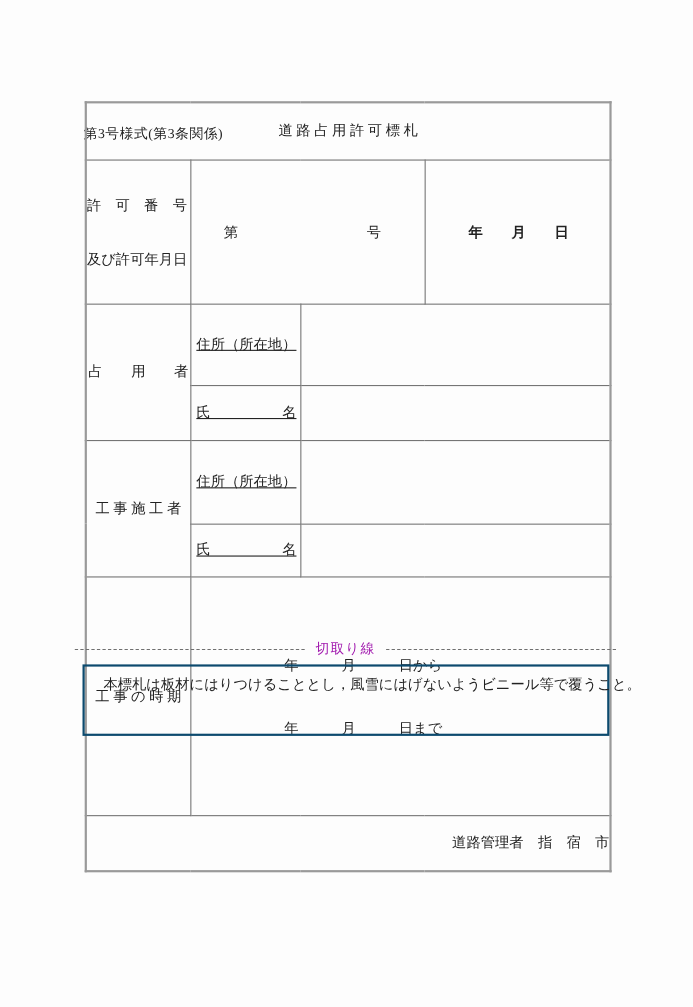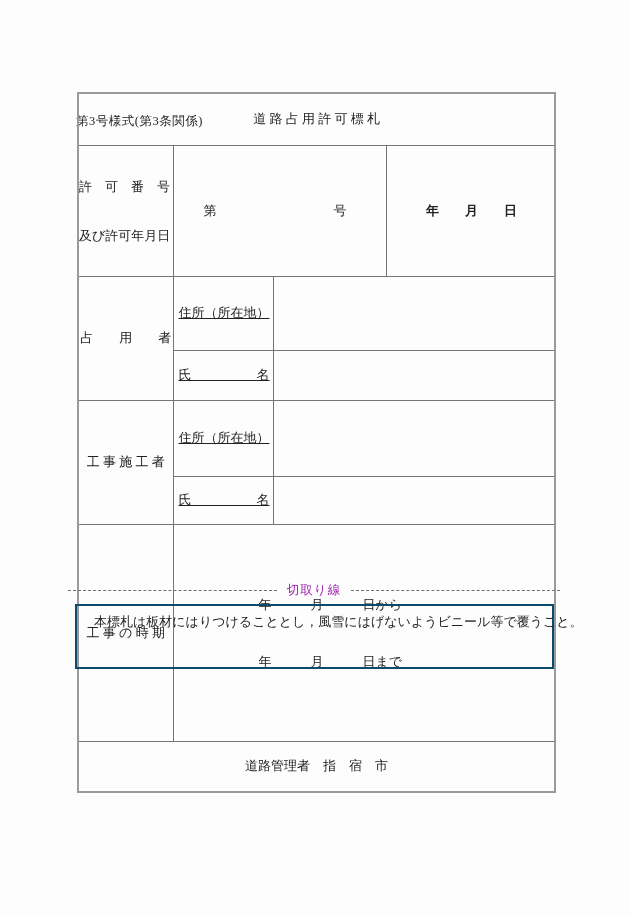--- a/index.html
+++ b/index.html
@@ -55,21 +55,21 @@
   .head-cell .hl { line-height: 17px; text-align: left; }
   .number-cell .num-wrap {
     display: flex;
     justify-content: space-between;
     padding: 0 39px 0 30px;
   }
   .date-cell { text-align: right; padding-right: 37px; font-weight: bold; }
   .sub-cell  { text-align: left; padding-left: 5px; text-decoration: underline; }
   .value-cell { }
   .period-cell .period-lines { padding-left: 85px; line-height: 19px; }
-  .manager-cell { text-align: center; border-radius: 16px; }
+  .manager-cell { text-align: right; border-radius: 16px; }
 
   .cut-line {
     position: absolute;
     left: 68px;
     top: 583px;
     width: 492px;
     height: 15px;
     display: flex;
     align-items: center;
     gap: 10px;

